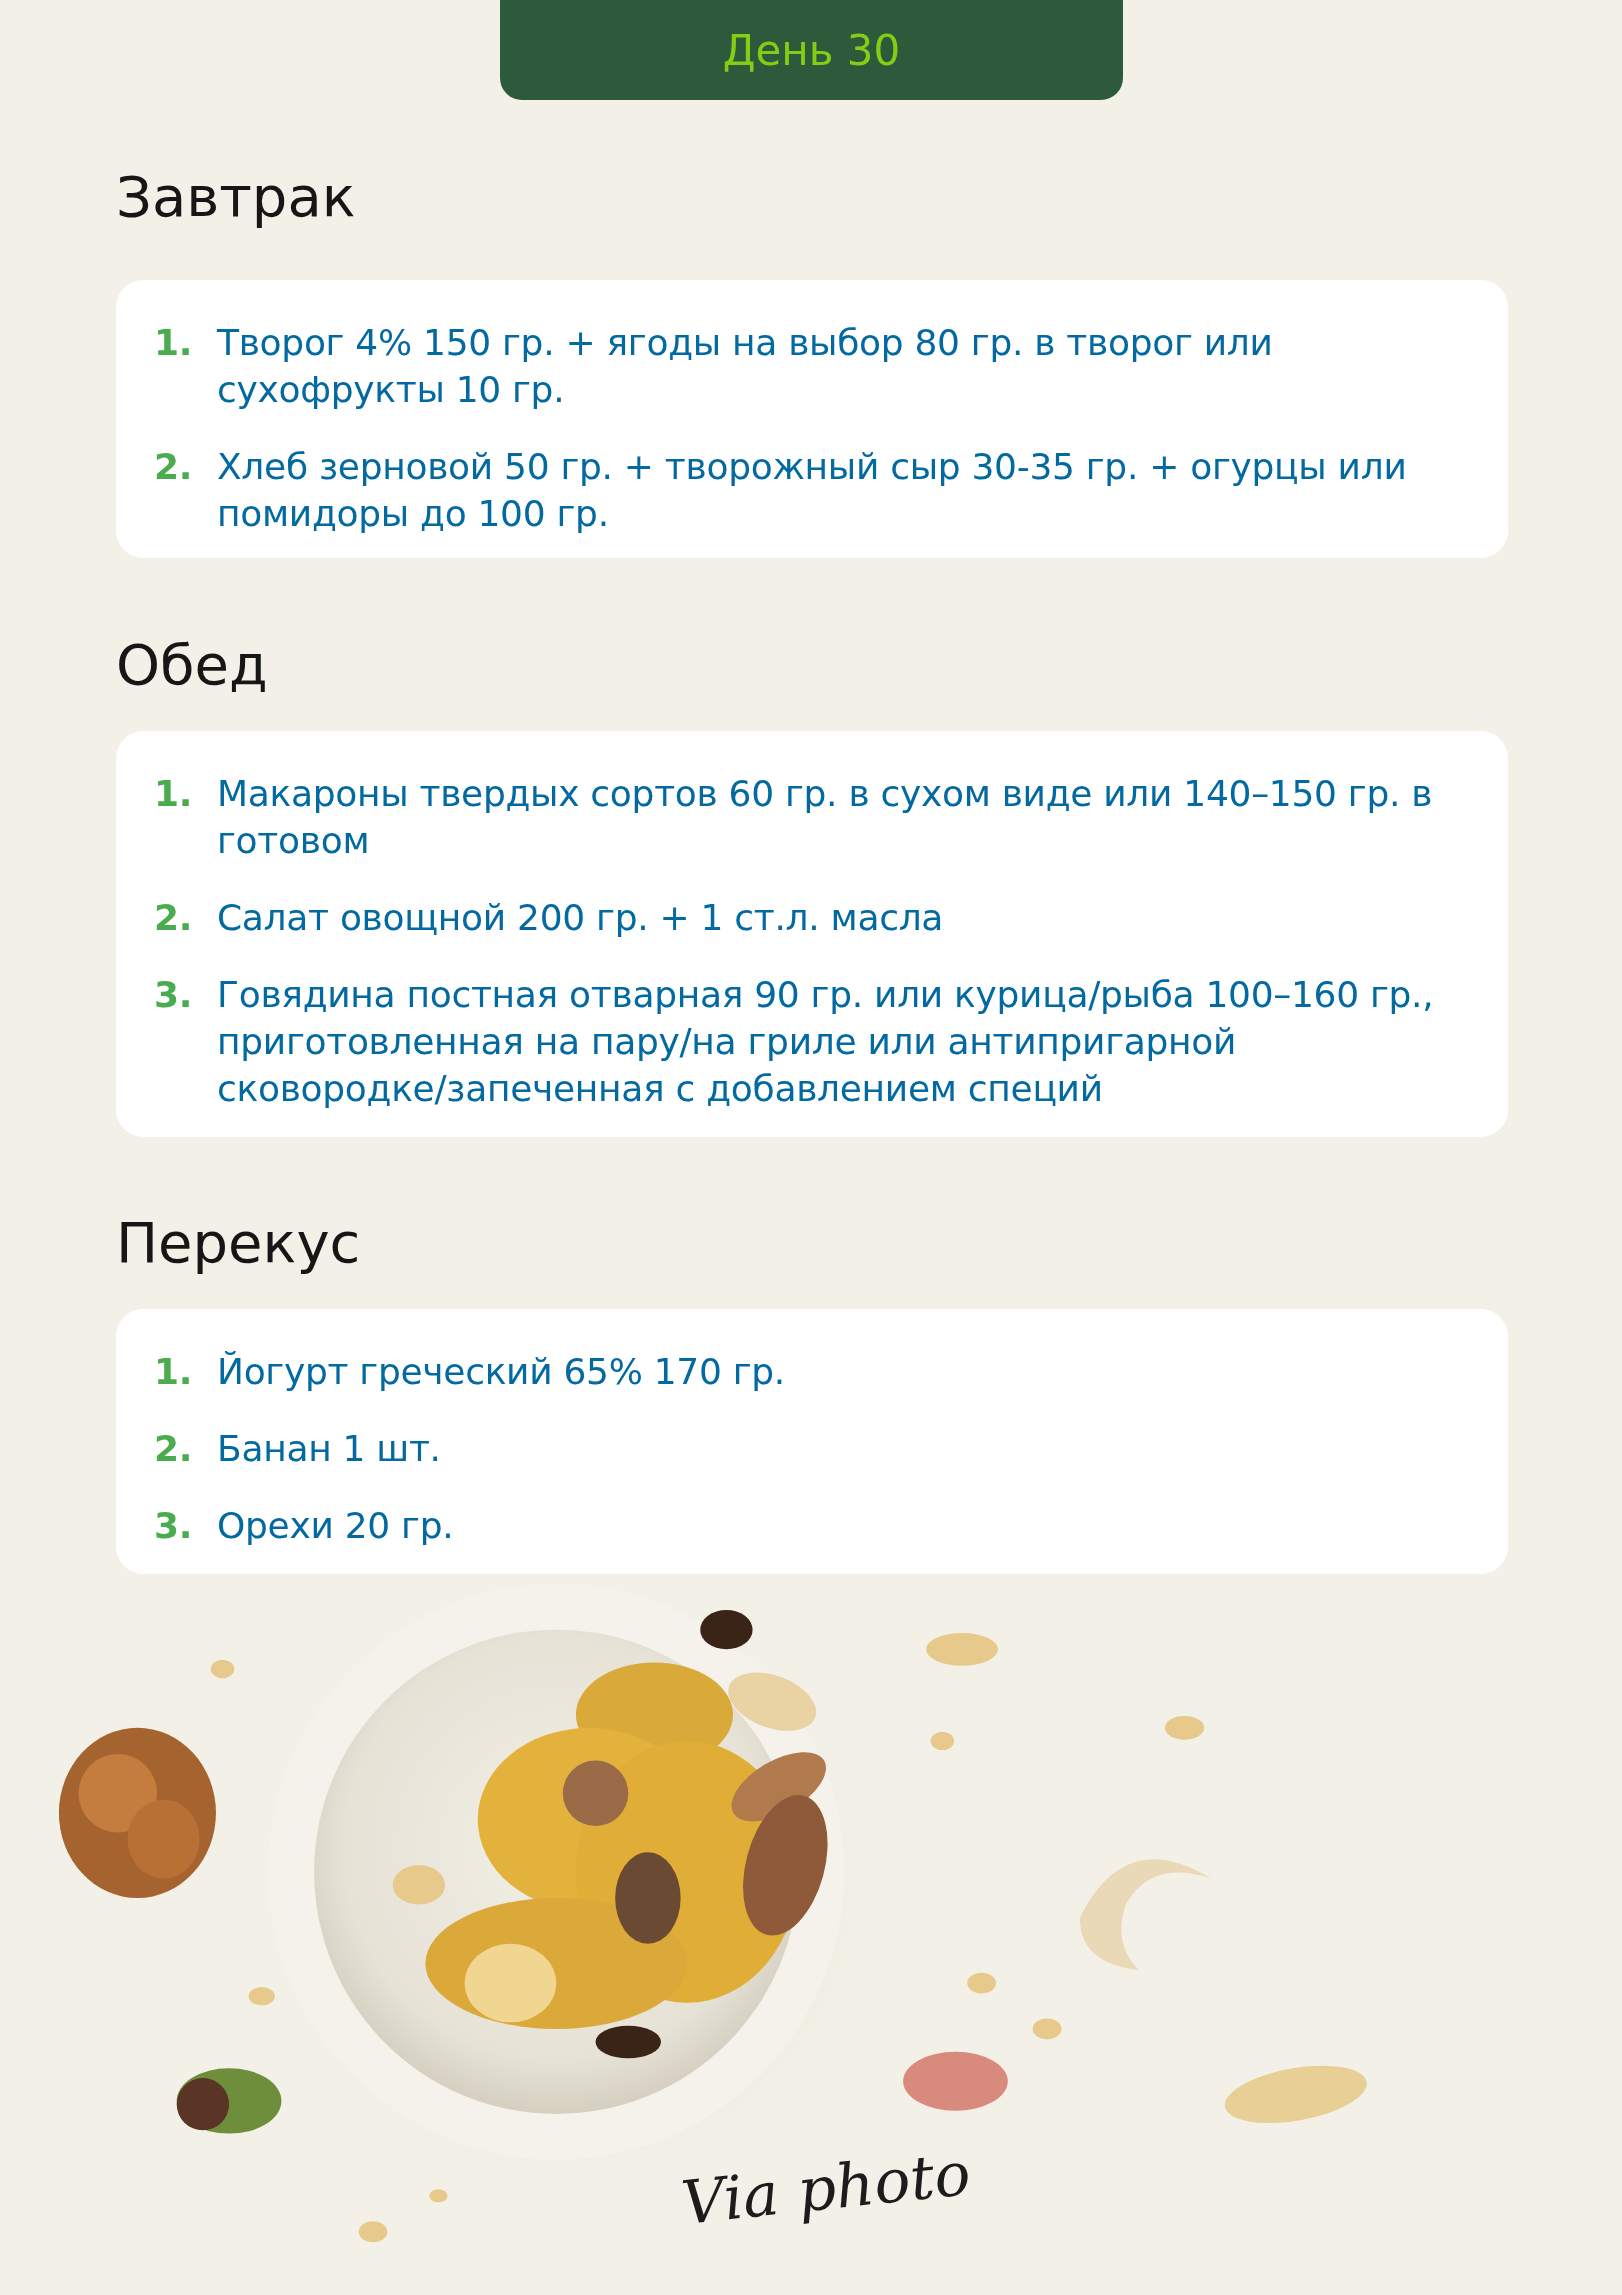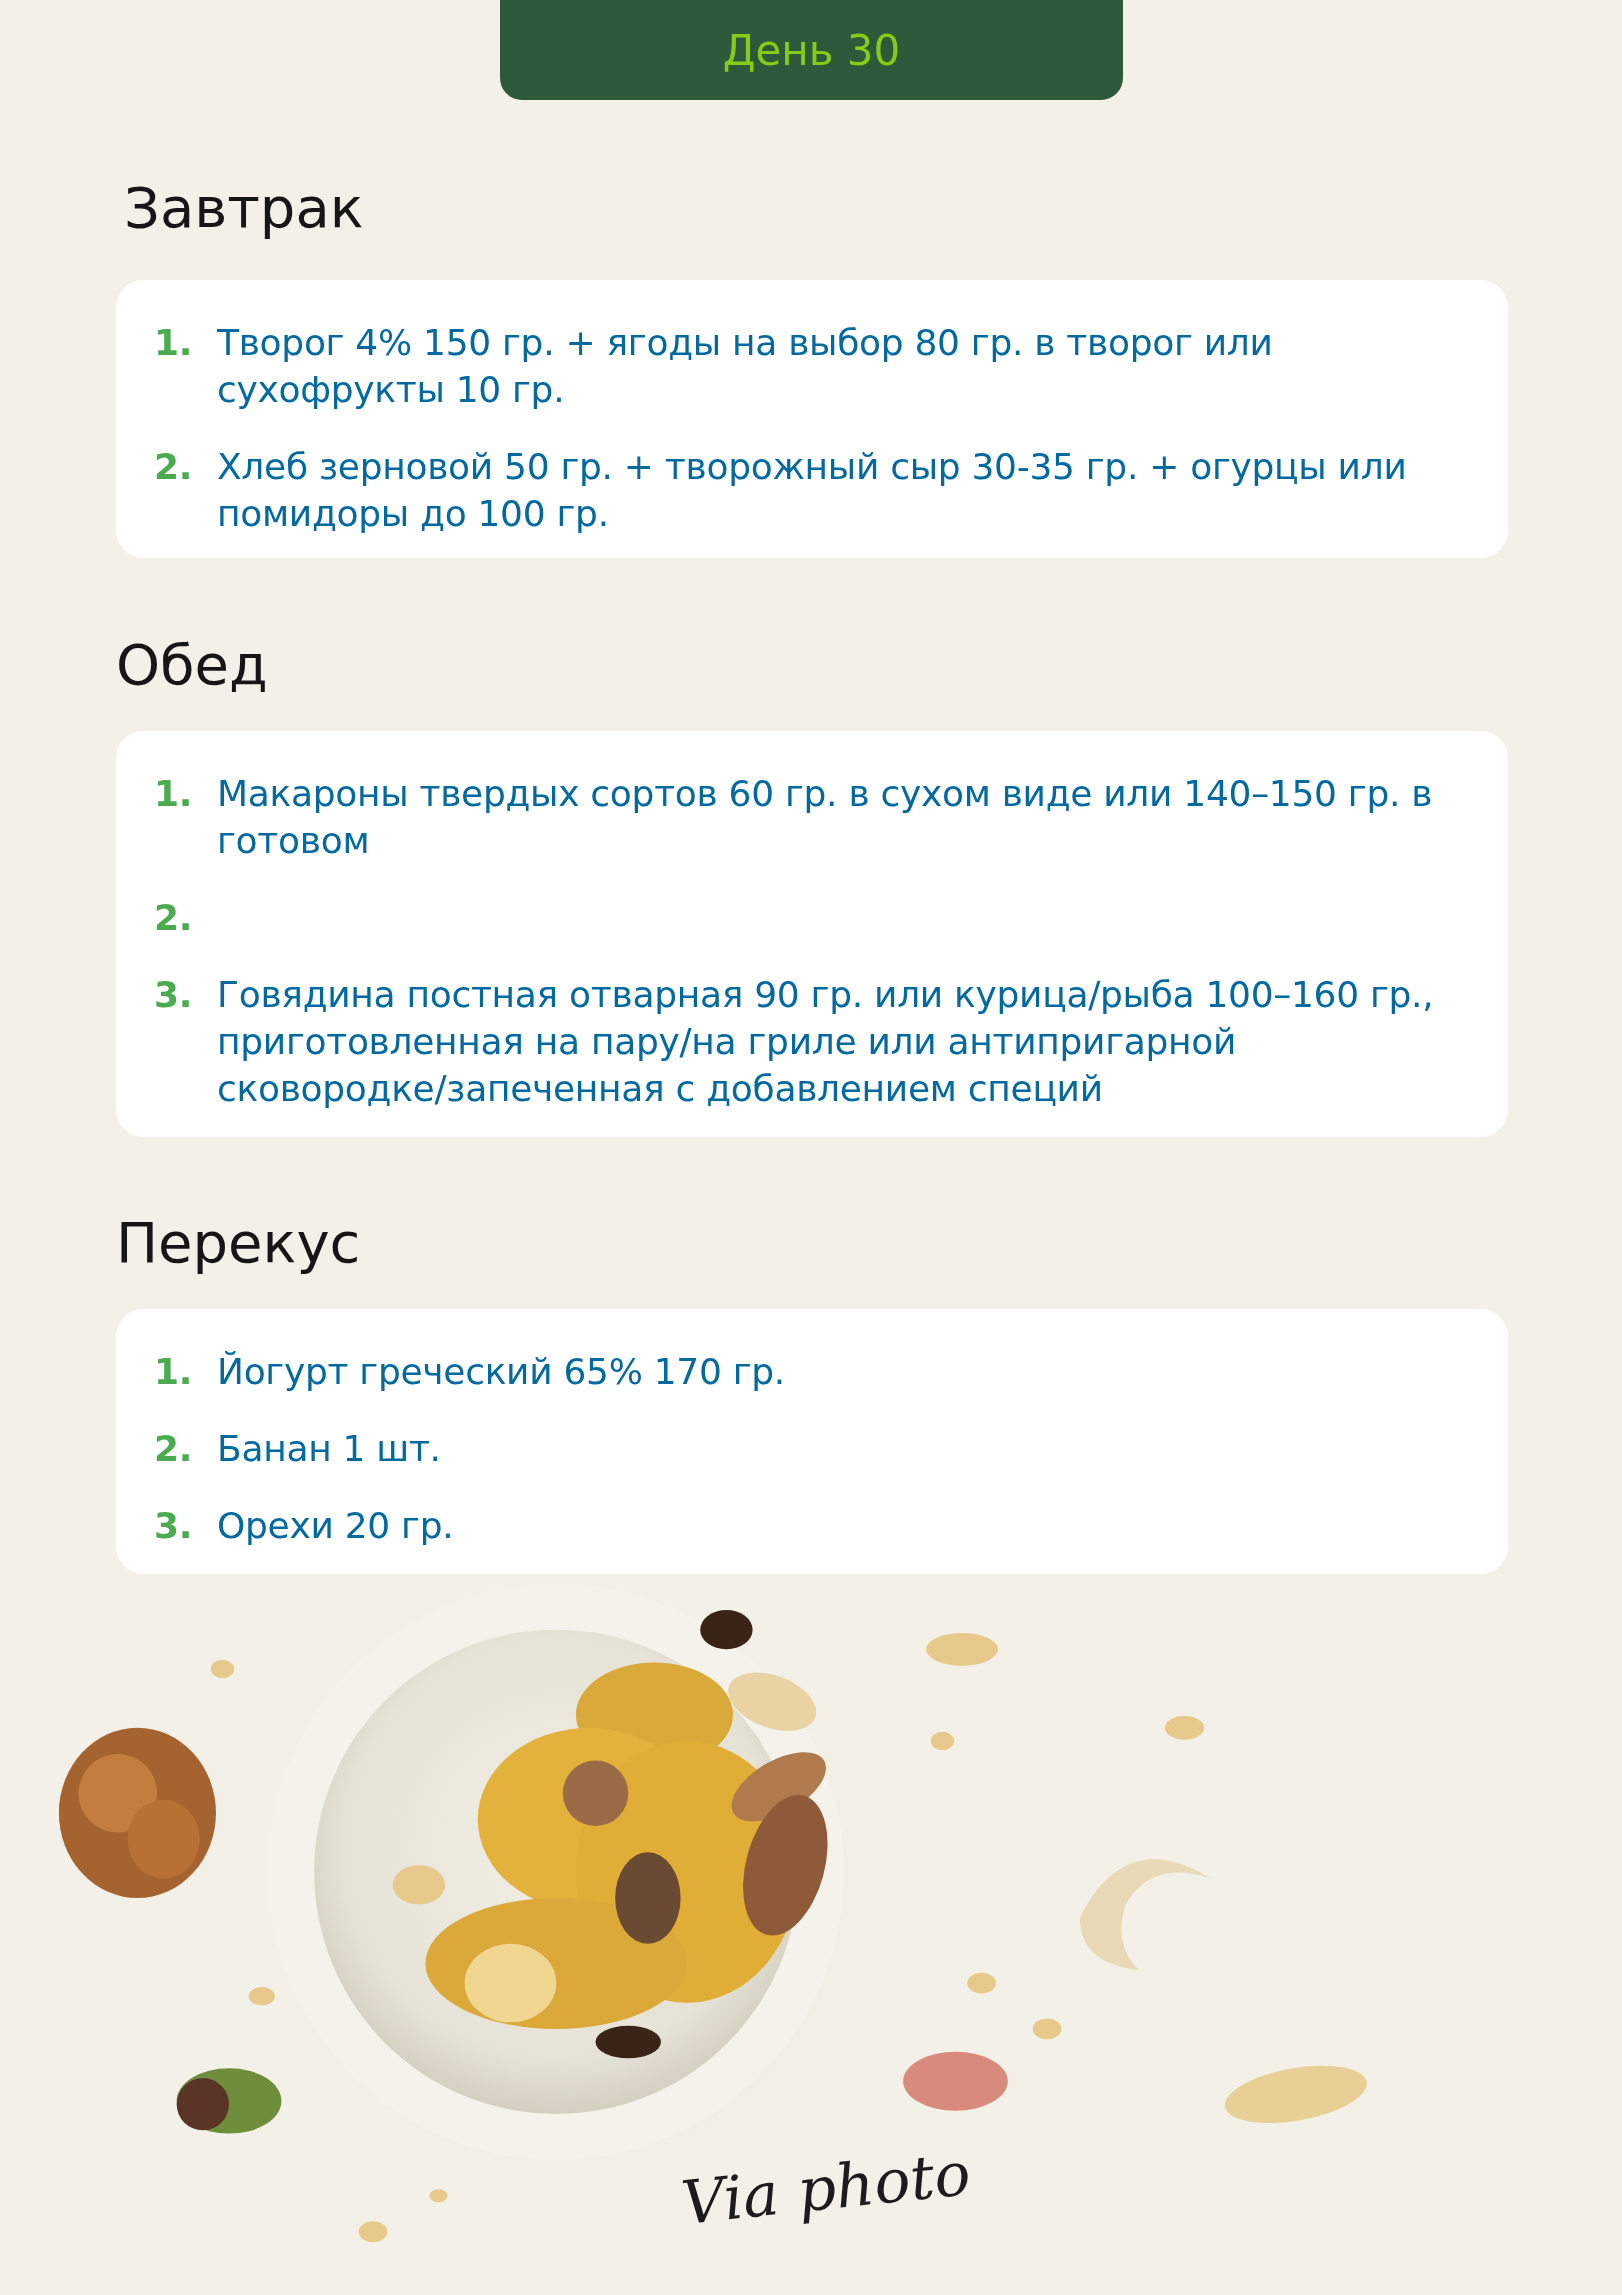--- a/index.html
+++ b/index.html
@@ -14,40 +14,41 @@
   .deco{position:absolute;left:0;top:1574px;width:1623px;height:722px;}
   .signature{position:absolute;left:681px;top:2153px;font-family:"DejaVu Serif",serif;font-style:italic;font-size:60px;color:#1c1c1c;transform:rotate(-6deg);}
 </style>
 </head>
 <body>
 
 <div class="day-badge">
   <span>День 30</span>
 </div>
 
-<div class="section-title" style="top:175px;margin-left:8px;">Завтрак</div>
+<div class="section-title" style="top:164px;">Завтрак</div>
 <div class="card" style="top:280px;height:278px;">
   <div class="item">
     <span class="num">1.</span>
     <span class="txt">Творог 4% 150 гр. + ягоды на выбор 80 гр. в творог или сухофрукты 10 гр.</span>
   </div>
   <div class="item">
     <span class="num">2.</span>
     <span class="txt">Хлеб зерновой 50 гр. + творожный сыр 30-35 гр. + огурцы или помидоры до 100 гр.</span>
   </div>
 </div>
 
 <div class="section-title" style="top:632px;">Обед</div>
 <div class="card" style="top:731px;height:406px;">
   <div class="item">
     <span class="num">1.</span>
     <span class="txt">Макароны твердых сортов 60 гр. в сухом виде или 140–150 гр. в готовом</span>
   </div>
   <div class="item">
     <span class="num">2.</span>
+    <span class="txt">Салат овощной 200 гр. + 1 ст.л. масла</span>
   </div>
   <div class="item">
     <span class="num">3.</span>
     <span class="txt">Говядина постная отварная 90 гр. или курица/рыба 100–160 гр., приготовленная на пару/на гриле или антипригарной сковородке/запеченная с добавлением специй</span>
   </div>
 </div>
 
 <div class="section-title" style="top:1190px;margin-top:20px;">Перекус</div>
 <div class="card" style="top:1309px;height:265px;">
   <div class="item" style="margin-bottom:30px;">

